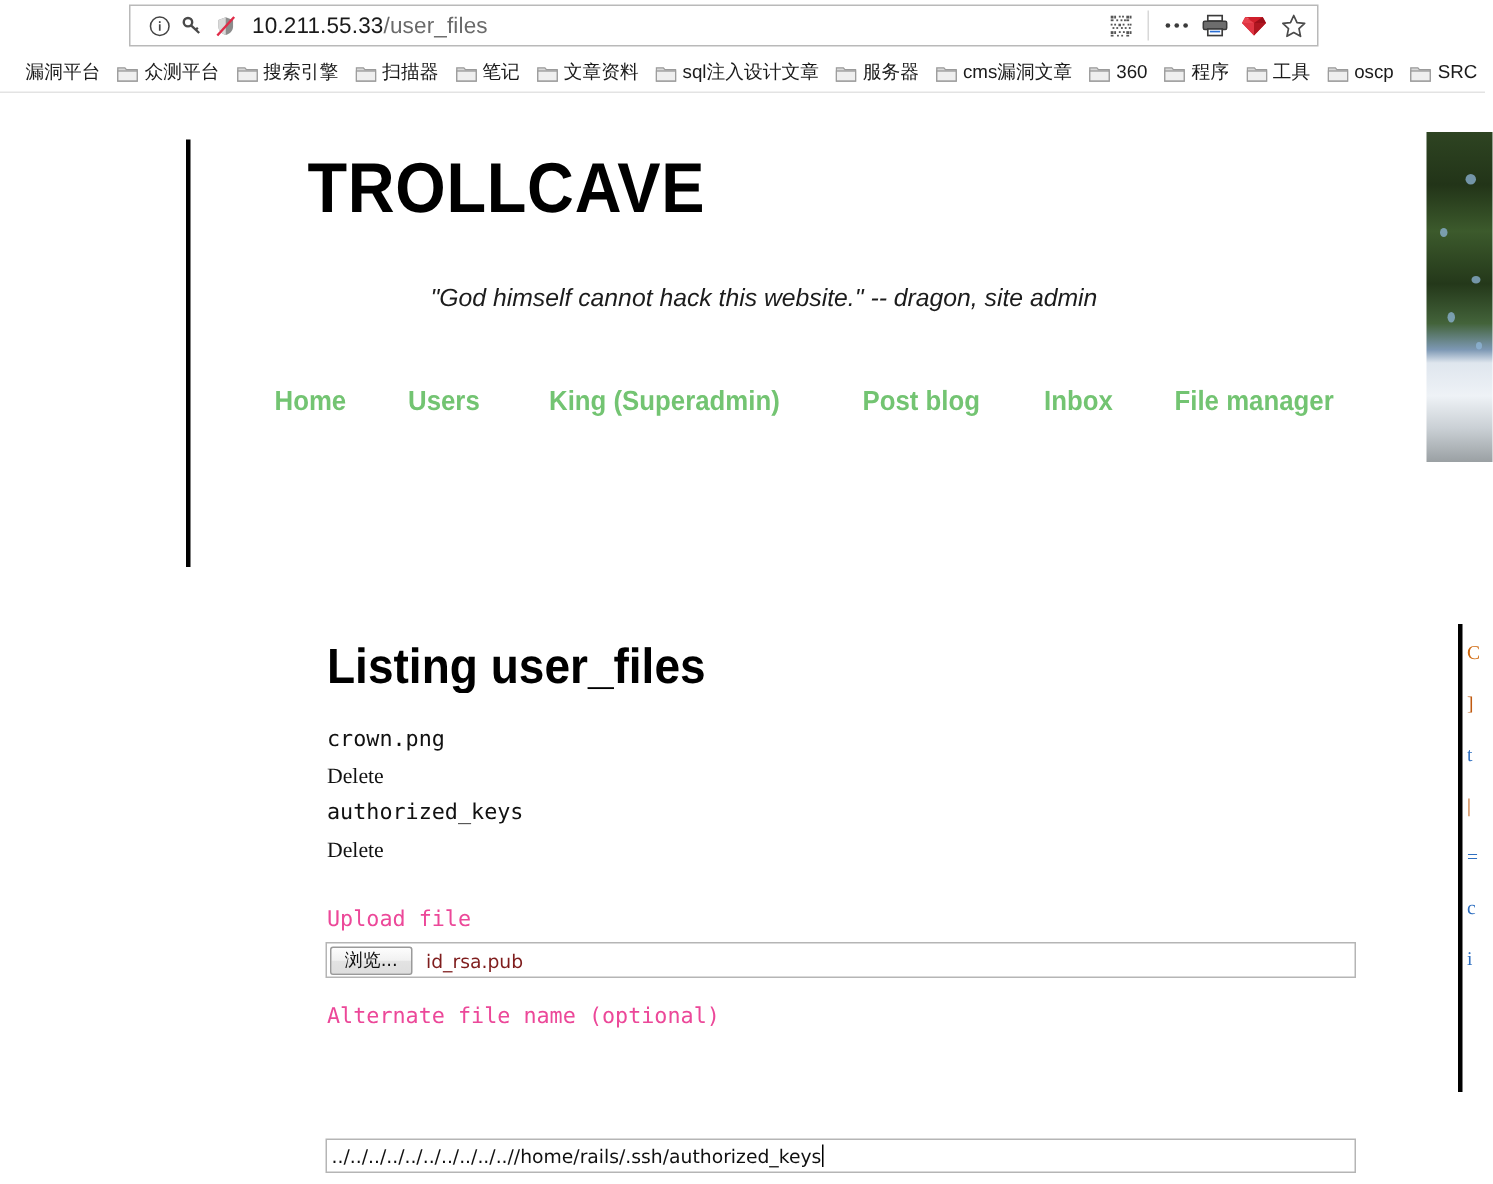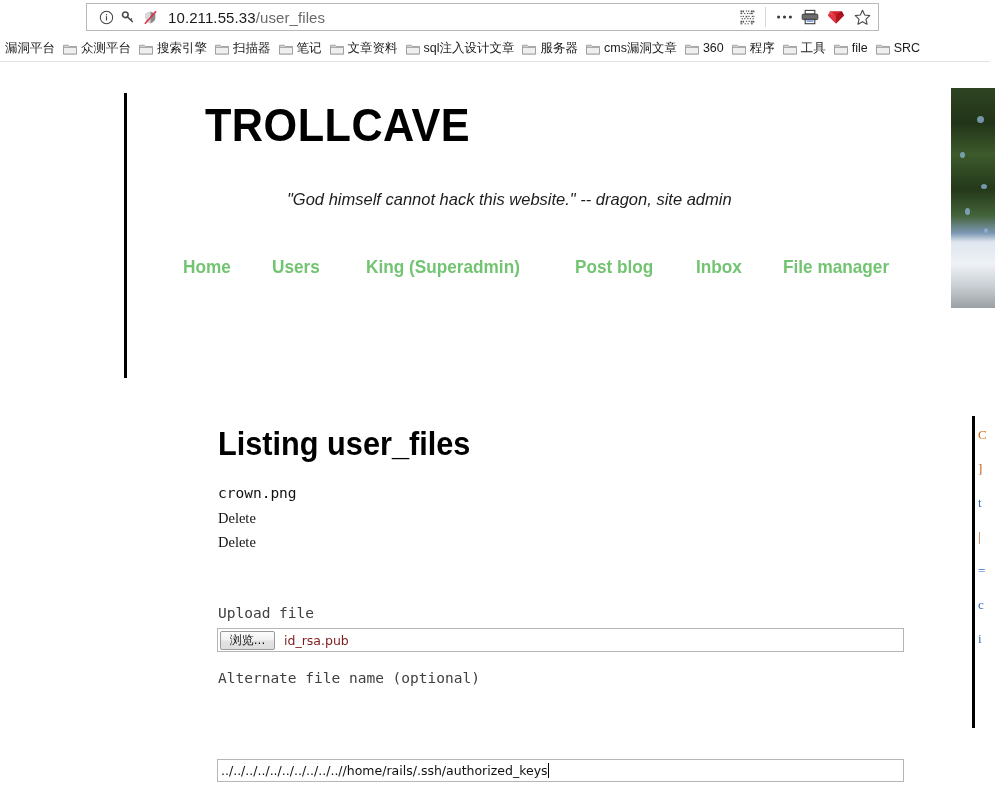--- a/index.html
+++ b/index.html
@@ -58,21 +58,22 @@
     display: flex; align-items: center; justify-content: center;
     cursor: default;
   }
 
   
   #bookmarks-bar {
     position: absolute; left: 0; top: 36px; width: 990px; height: 26px;
     display: flex; align-items: center;
     border-bottom: 1px solid #e3e3e3;
     overflow: hidden;
-    padding-left: 2px;
+    padding-left: 14px;
+    justify-content: space-between;
   }
   .bookmark {
     display: flex; align-items: center;
     height: 22px;
     padding: 0 5px 0 3px;
     white-space: nowrap;
     font-size: 12.5px;
     color: #1b1b1b;
     flex: 0 0 auto;
   }
@@ -166,21 +167,21 @@
     font-size: 14.5px;
     line-height: 24.6px;
     color: #111111;
   }
   .fl-row { display: block; white-space: nowrap; }
   .fl-del { color: #111111; text-decoration: none; font-family: Liberation Serif, serif; }
 
   .form-label {
     position: absolute;
     font-family: "DejaVu Sans Mono", "Liberation Mono", monospace;
-    font-size: 14.5px; color: #404040; white-space: nowrap;
+    font-size: 14.5px; color: #ec4899; white-space: nowrap;
   }
   #label-upload-file { left: 218px; top: 539px; }
   #label-altname     { left: 218px; top: 604px; }
 
   #file-field {
     position: absolute; left: 217px; top: 562px; width: 687px; height: 24px;
     border: 1px solid #b5b5b5; background: #ffffff;
     display: flex; align-items: center;
   }
   #browse-button {
@@ -432,21 +433,21 @@
         </span>
         <span class="bm-label">工具</span>
       </div>
       <div class="bookmark">
         <span>
           <svg class="bm-folder" width="14" height="12" viewBox="0 0 16 13">
             <path d="M0.6 2.2 L6.0 2.2 L7.2 3.6 L15.4 3.6 L15.4 12.2 L0.6 12.2 Z" fill="#d8d8d8" stroke="#9b9b9b" stroke-width="1"></path>
             <rect x="0.6" y="4.6" width="14.8" height="7.6" fill="#efefef" stroke="#9b9b9b" stroke-width="1"></rect>
           </svg>
         </span>
-        <span class="bm-label">file</span>
+        <span class="bm-label">oscp</span>
       </div>
       <div class="bookmark">
         <span>
           <svg class="bm-folder" width="14" height="12" viewBox="0 0 16 13">
             <path d="M0.6 2.2 L6.0 2.2 L7.2 3.6 L15.4 3.6 L15.4 12.2 L0.6 12.2 Z" fill="#d8d8d8" stroke="#9b9b9b" stroke-width="1"></path>
             <rect x="0.6" y="4.6" width="14.8" height="7.6" fill="#efefef" stroke="#9b9b9b" stroke-width="1"></rect>
           </svg>
         </span>
         <span class="bm-label">SRC</span>
       </div>
@@ -487,20 +488,21 @@
     </nav>
 
   <div id="content">
 
     <h1 id="listing-heading">Listing user_files</h1>
 
     <div id="file-list">
 
     <span class="fl-row">crown.png</span>
         <span class="fl-row fl-del">Delete</span>
+        <span class="fl-row">authorized_keys</span>
         <span class="fl-row fl-del">Delete</span>
       </div>
 
     <div class="form-label" id="label-upload-file">Upload file</div>
 
     <div id="file-field">
       <span id="browse-button">浏览...</span>
       <span id="file-name">id_rsa.pub</span>
     </div>
 

